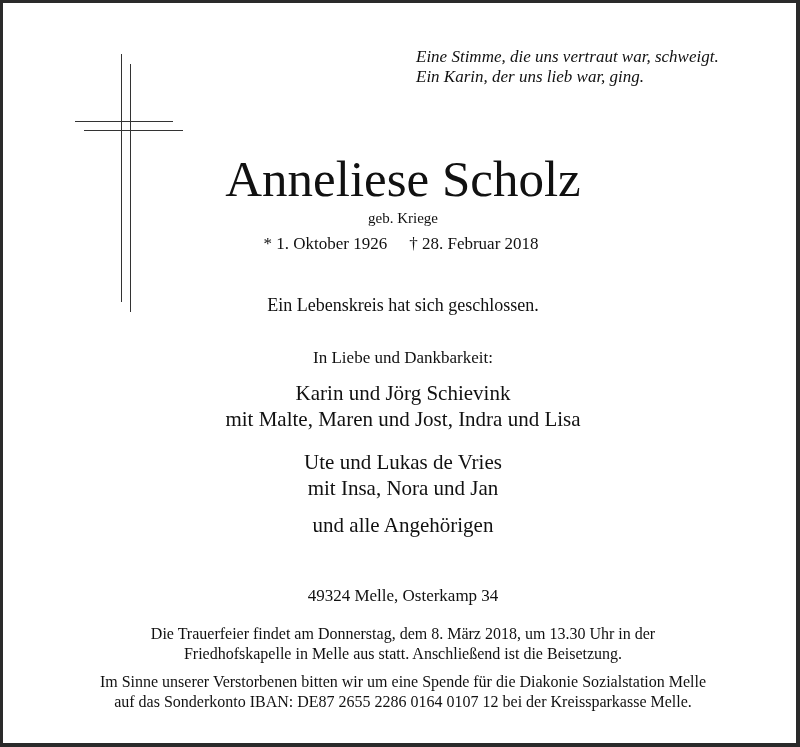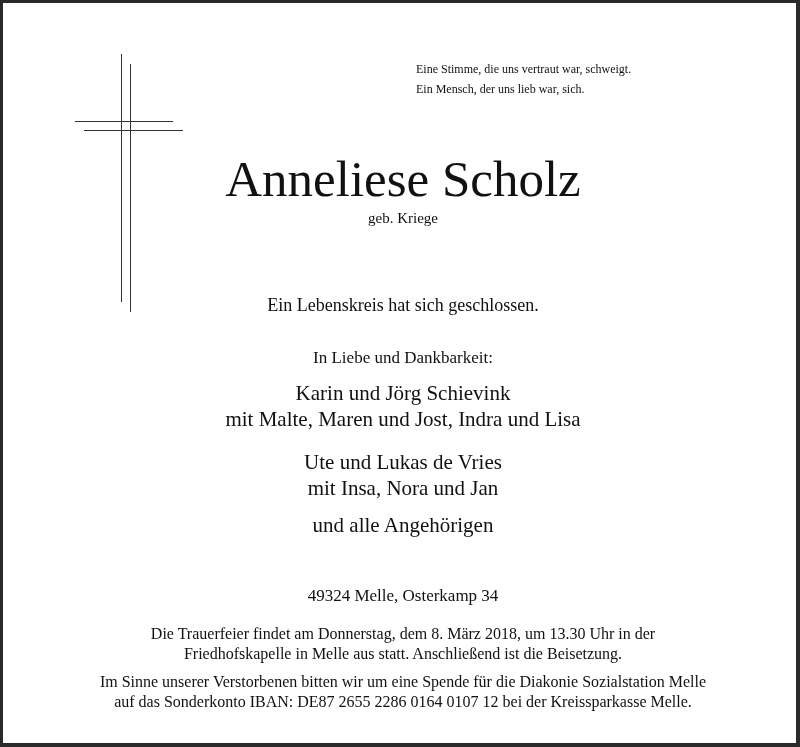--- a/index.html
+++ b/index.html
@@ -31,23 +31,24 @@
       background: #333333;
     }
     .v1 { left: 118px; top: 51px; width: 1px; height: 248px; }
     .v2 { left: 127px; top: 61px; width: 1px; height: 248px; }
     .h1 { left: 72px; top: 118px; width: 98px; height: 1px; }
     .h2 { left: 81px; top: 127px; width: 99px; height: 1px; }
 
     .poem {
       position: absolute;
       left: 413px;
-      top: 56px;
-      font-size: 12px;
+      top: 44px;
+      font-size: 17px;
       line-height: 20px;
+      font-style: italic;
     }
     .poem div { white-space: nowrap; }
 
     .center-block {
       position: absolute;
       left: 0;
       width: 800px;
       text-align: center;
       white-space: nowrap;
     }
@@ -117,25 +118,28 @@
 
   <div>
     <div class="cross-line v1"></div>
     <div class="cross-line v2"></div>
     <div class="cross-line h1"></div>
     <div class="cross-line h2"></div>
   </div>
 
   <div class="poem">
     <div>Eine Stimme, die uns vertraut war, schweigt.</div>
-    <div>Ein Mensch, der uns lieb war, sich.</div>
+    <div>Ein Karin, der uns lieb war, ging.</div>
   </div>
 
   <div class="center-block name">Anneliese Scholz</div>
   <div class="center-block maiden">geb. Kriege</div>
+  <div class="center-block dates">
+    <span>* 1. Oktober 1926</span><span class="gap"></span><span>† 28. Februar 2018</span>
+  </div>
 
   <div class="center-block circle">Ein Lebenskreis hat sich geschlossen.</div>
   <div class="center-block gratitude">In Liebe und Dankbarkeit:</div>
 
   <div class="center-block family1">
     <div>Karin und Jörg Schievink</div>
     <div>mit Malte, Maren und Jost, Indra und Lisa</div>
   </div>
 
   <div class="center-block family2">

